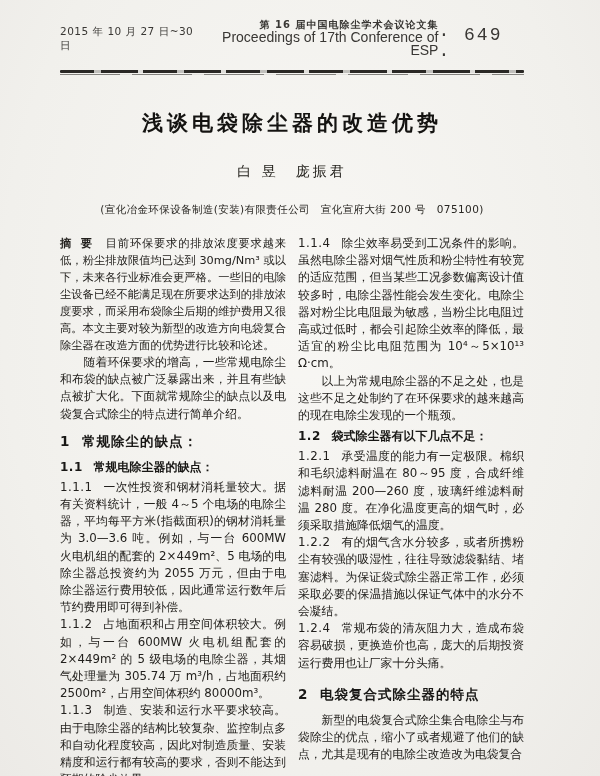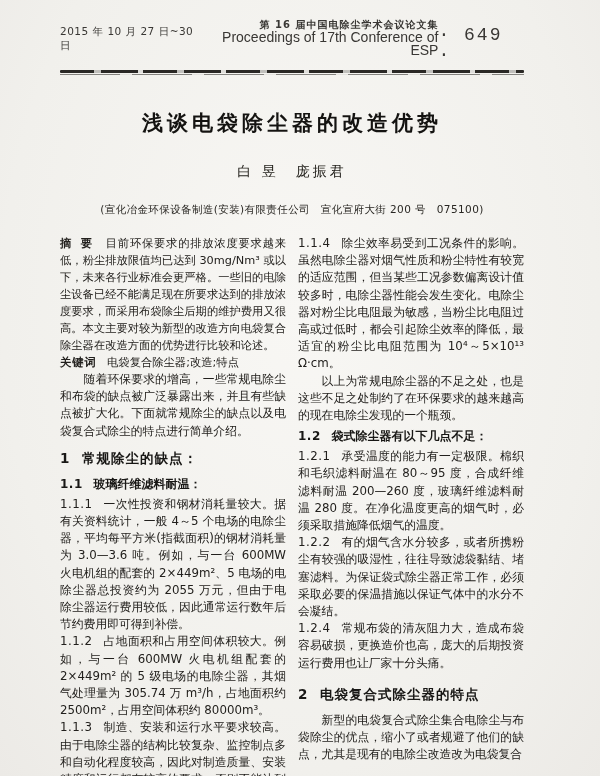--- a/index.html
+++ b/index.html
@@ -90,26 +90,25 @@
   </div>
 
   <div class="title">浅谈电袋除尘器的改造优势</div>
   <div class="authors">白  昱　庞振君</div>
   <div class="affil">(宣化冶金环保设备制造(安装)有限责任公司　宣化宣府大街 200 号　075100)</div>
 
   <div class="cols">
 
     <div class="col">
       <p class="abs"><span class="blabel">摘  要</span><span class="sp"></span><span>目前环保要求的排放浓度要求越来低，粉尘排放限值均已达到 30mg/Nm³ 或以下，未来各行业标准会更严格。一些旧的电除尘设备已经不能满足现在所要求达到的排放浓度要求，而采用布袋除尘后期的维护费用又很高。本文主要对较为新型的改造方向电袋复合除尘器在改造方面的优势进行比较和论述。</span></p>
-      <p class="abs kw"><span class="blabel">关键词</span><span class="sp"></span><span>电袋复合除尘器;改造;特点</span></p>
       <p class="indent" style="">随着环保要求的增高，一些常规电除尘和布袋的缺点被广泛暴露出来，并且有些缺点被扩大化。下面就常规除尘的缺点以及电袋复合式除尘的特点进行简单介绍。</p>
 
       <h2 class="sec"><span class="num">1</span><span class="sp"></span><span>常规除尘的缺点：</span></h2>
 
-      <h3 class="sub"><span class="num">1.1</span><span class="sp"></span><span>玻璃纤维滤料耐温：</span></h3>
+      <h3 class="sub"><span class="num">1.1</span><span class="sp"></span><span>常规电除尘器的缺点：</span></h3>
 
       <p><span class="num">1.1.1</span><span class="sp"></span><span>一次性投资和钢材消耗量较大。据有关资料统计，一般 4～5 个电场的电除尘器，平均每平方米(指截面积)的钢材消耗量为 3.0—3.6 吨。例如，与一台 600MW 火电机组的配套的 2×449m²、5 电场的电除尘器总投资约为 2055 万元，但由于电除尘器运行费用较低，因此通常运行数年后节约费用即可得到补偿。</span></p>
       <p><span class="num">1.1.2</span><span class="sp"></span><span>占地面积和占用空间体积较大。例如，与一台 600MW 火电机组配套的 2×449m² 的 5 级电场的电除尘器，其烟气处理量为 305.74 万 m³/h，占地面积约 2500m²，占用空间体积约 80000m³。</span></p>
       <p><span class="num">1.1.3</span><span class="sp"></span><span>制造、安装和运行水平要求较高。由于电除尘器的结构比较复杂、监控制点多和自动化程度较高，因此对制造质量、安装精度和运行都有较高的要求，否则不能达到预期的除尘效果。</span></p>
     </div>
 
     <div class="col">
       <p><span class="num">1.1.4</span><span class="sp"></span><span>除尘效率易受到工况条件的影响。虽然电除尘器对烟气性质和粉尘特性有较宽的适应范围，但当某些工况参数偏离设计值较多时，电除尘器性能会发生变化。电除尘器对粉尘比电阻最为敏感，当粉尘比电阻过高或过低时，都会引起除尘效率的降低，最适宜的粉尘比电阻范围为 10⁴～5×10¹³ Ω·cm。</span></p>
       <p class="indent">以上为常规电除尘器的不足之处，也是这些不足之处制约了在环保要求的越来越高的现在电除尘发现的一个瓶颈。</p>
 

